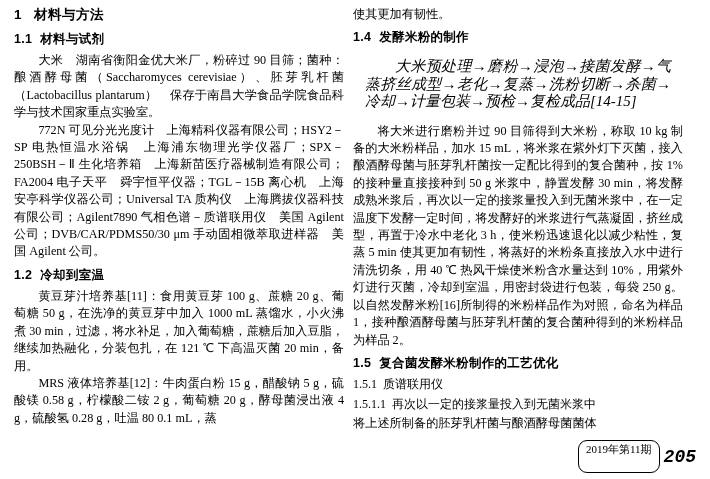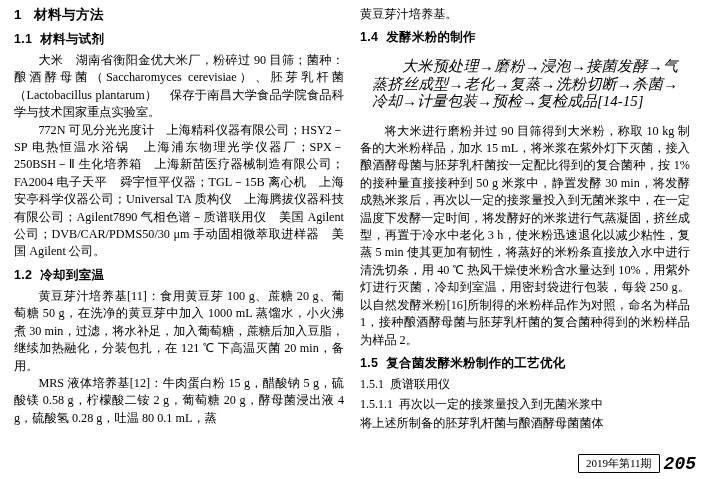--- a/index.html
+++ b/index.html
@@ -16,21 +16,21 @@
   }
   #page {
     position: relative;
     width: 710px;
     height: 479px;
     box-sizing: border-box;
     padding: 6px 14px 0 14px;
   }
   .columns {
     display: flex;
-    gap: 16px;
+    gap: 9px;
     align-items: flex-start;
   }
   .col {
     width: 330px;
     flex: 0 0 330px;
   }
   h1.sec {
     font-family: "Liberation Sans", sans-serif;
     font-size: 13.5px;
     font-weight: bold;
@@ -86,22 +86,22 @@
   .footer {
     position: absolute;
     right: 14px;
     bottom: 6px;
     display: flex;
     align-items: center;
     gap: 4px;
   }
   .footer-box {
     border: 1px solid #000;
-    border-radius: 1px;
-    padding: 1px 7px 2px 7px;
+    border-radius: 9px;
+    padding: 1px 7px 16px 7px;
     font-size: 11px;
     font-family: "Liberation Serif", serif;
     line-height: 14px;
   }
   .footer-page {
     font-family: Liberation Mono, monospace;
     font-style: italic;
     font-weight: bold;
     font-size: 18px;
     line-height: 18px;
@@ -132,21 +132,21 @@
       </h2>
 
       <p class="body indent">黄豆芽汁培养基[11]：食用黄豆芽 100 g、蔗糖 20 g、葡萄糖 50 g，在洗净的黄豆芽中加入 1000 mL 蒸馏水，小火沸煮 30 min，过滤，将水补足，加入葡萄糖，蔗糖后加入豆脂，继续加热融化，分装包扎，在 121 ℃ 下高温灭菌 20 min，备用。</p>
 
       <p class="body indent">MRS 液体培养基[12]：牛肉蛋白粉 15 g，醋酸钠 5 g，硫酸镁 0.58 g，柠檬酸二铵 2 g，葡萄糖 20 g，酵母菌浸出液 4 g，硫酸氢 0.28 g，吐温 80 0.1 mL，蒸</p>
 
     </div>
 
     <div class="col">
 
-      <p class="body">黄豆芽汁培养基。</p>
+      <p class="body">使其更加有韧性。</p>
 
       <h2 class="sub">
         <span class="num">1.4</span><span>发酵米粉的制作</span>
       </h2>
 
       <p class="flow ital">大米预处理→磨粉→浸泡→接菌发酵→气蒸挤丝成型→老化→复蒸→洗粉切断→杀菌→冷却→计量包装→预检→复检成品[14-15]</p>
 
       <p class="body indent">将大米进行磨粉并过 90 目筛得到大米粉，称取 10 kg 制备的大米粉样品，加水 15 mL，将米浆在紫外灯下灭菌，接入酿酒酵母菌与胚芽乳杆菌按一定配比得到的复合菌种，按 1% 的接种量直接接种到 50 g 米浆中，静置发酵 30 min，将发酵成熟米浆后，再次以一定的接浆量投入到无菌米浆中，在一定温度下发酵一定时间，将发酵好的米浆进行气蒸凝固，挤丝成型，再置于冷水中老化 3 h，使米粉迅速退化以减少粘性，复蒸 5 min 使其更加有韧性，将蒸好的米粉条直接放入水中进行清洗切条，用 40 ℃ 热风干燥使米粉含水量达到 10%，用紫外灯进行灭菌，冷却到室温，用密封袋进行包装，每袋 250 g。以自然发酵米粉[16]所制得的米粉样品作为对照，命名为样品 1，接种酿酒酵母菌与胚芽乳杆菌的复合菌种得到的米粉样品为样品 2。</p>
 
       <h2 class="sub">

